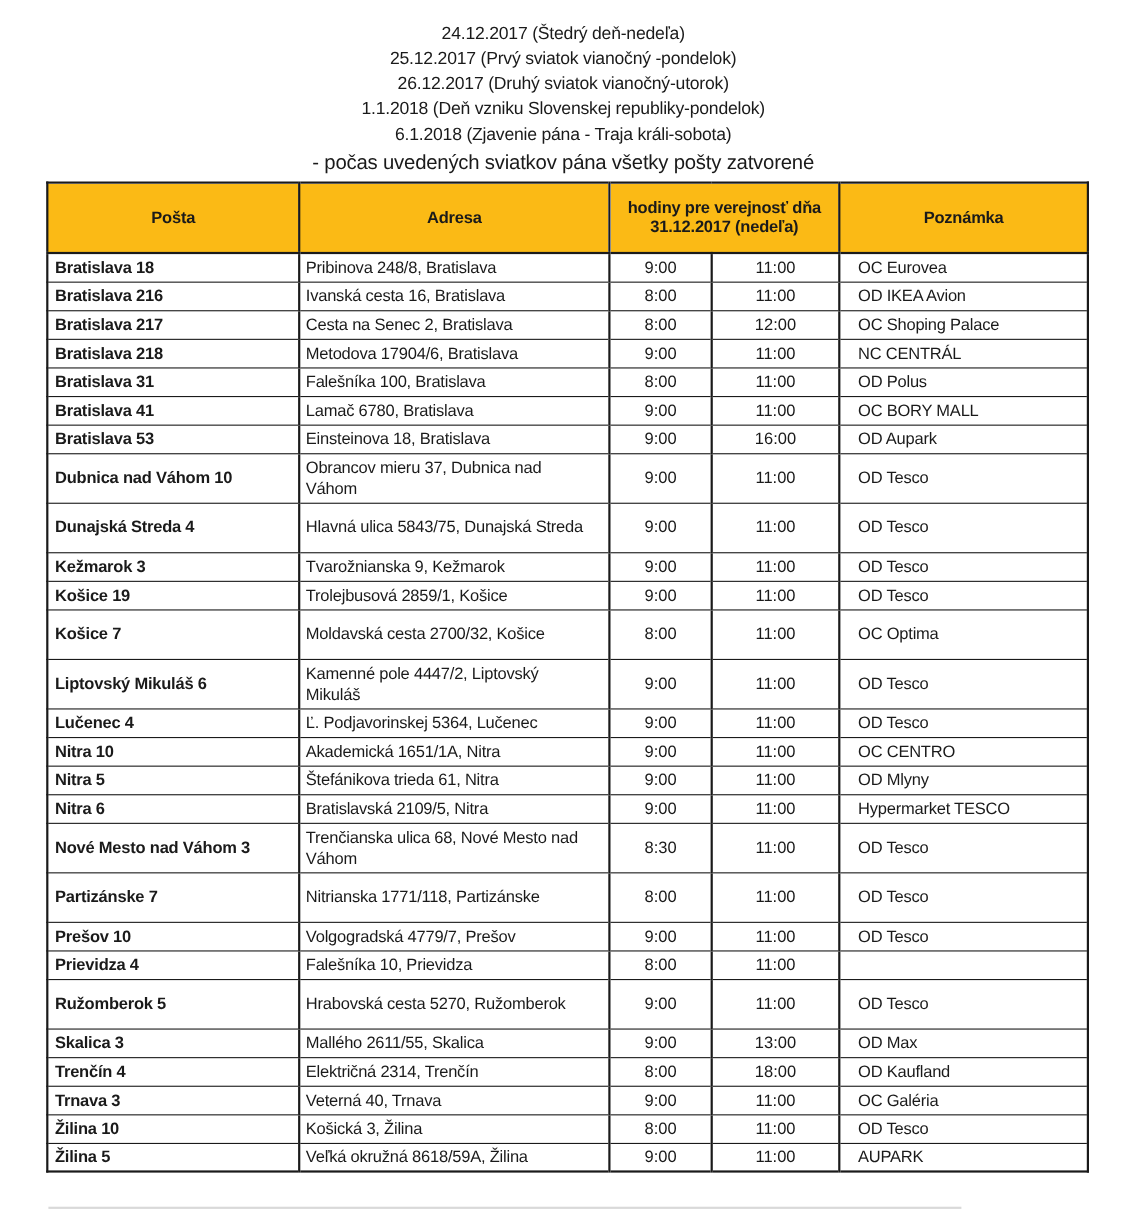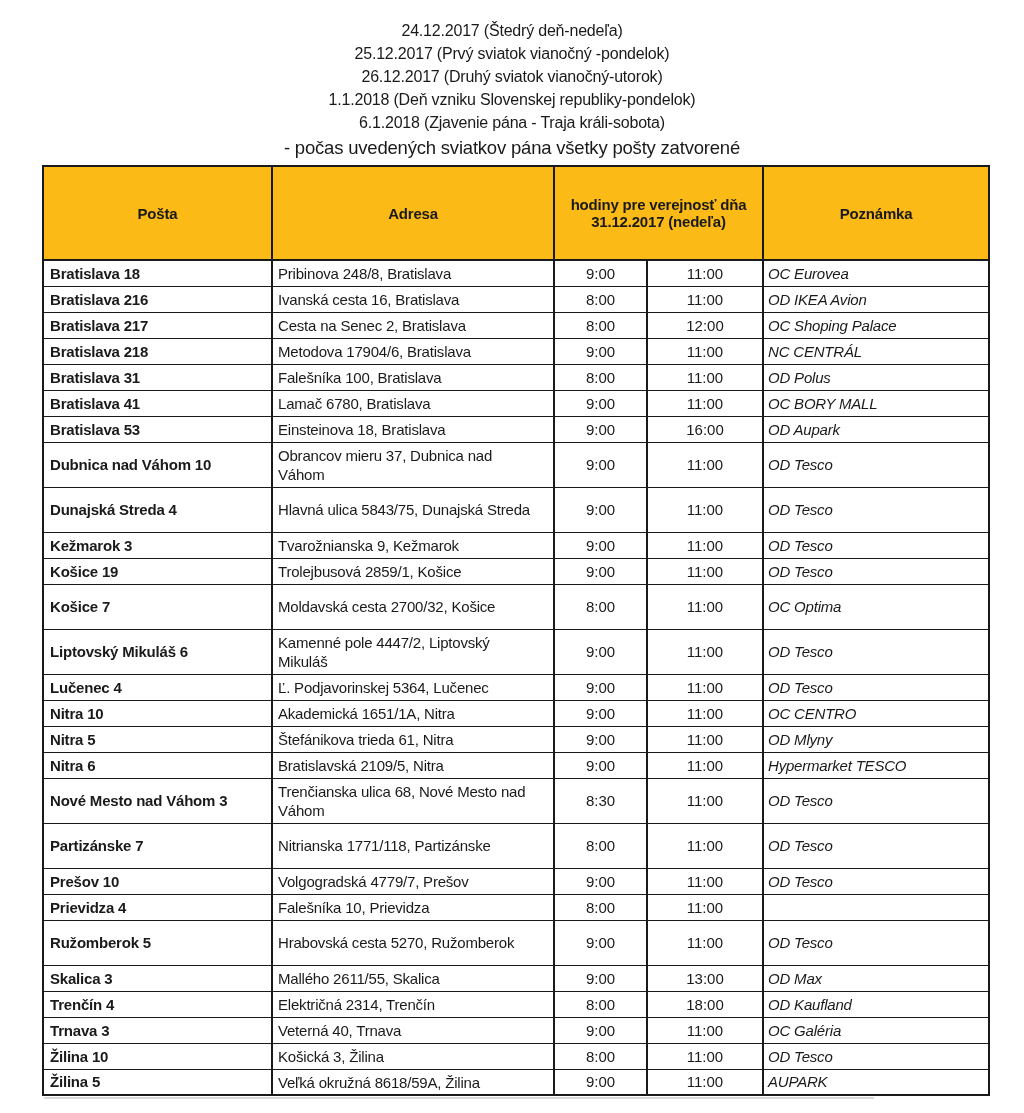--- a/index.html
+++ b/index.html
@@ -43,21 +43,21 @@
     border: 2px solid var(--border);
   }
   th, td {
     border-left: 2px solid var(--border);
     border-top: 1px solid var(--border);
     font-size: 15px;
     vertical-align: middle;
     overflow: hidden;
   }
   th:first-child, td:first-child { border-left: none; }
-  thead tr { height: 94px; }
+  thead tr { height: 64px; }
   thead th {
     background: var(--header-bg);
     font-weight: bold;
     text-align: center;
     border-bottom: 2px solid var(--border);
     padding: 0 12px;
     letter-spacing: -0.2px;
   }
   tbody tr { height: 26px; }
   tbody tr.tall { height: 45px; }
@@ -68,21 +68,21 @@
   }
   td.adresa { padding-left: 5px; }
   td.adresa .addr-inner {
     display: inline-block;
     max-width: 252px;
     line-height: 19px;
     letter-spacing: -0.2px;
     vertical-align: middle;
   }
   td.time { text-align: center; margin-top: 36px; }
-  td.note { padding-left: 4px; letter-spacing: -0.2px; font-style: italic; }
+  td.note { padding-left: 16px; letter-spacing: -0.2px; }
   .scan-artifact-line {
     position: absolute;
     left: 44px; top: 1097px;
     width: 830px; height: 2px;
     background: #d9d9d9;
   }
 </style>
 </head>
 <body>
 

